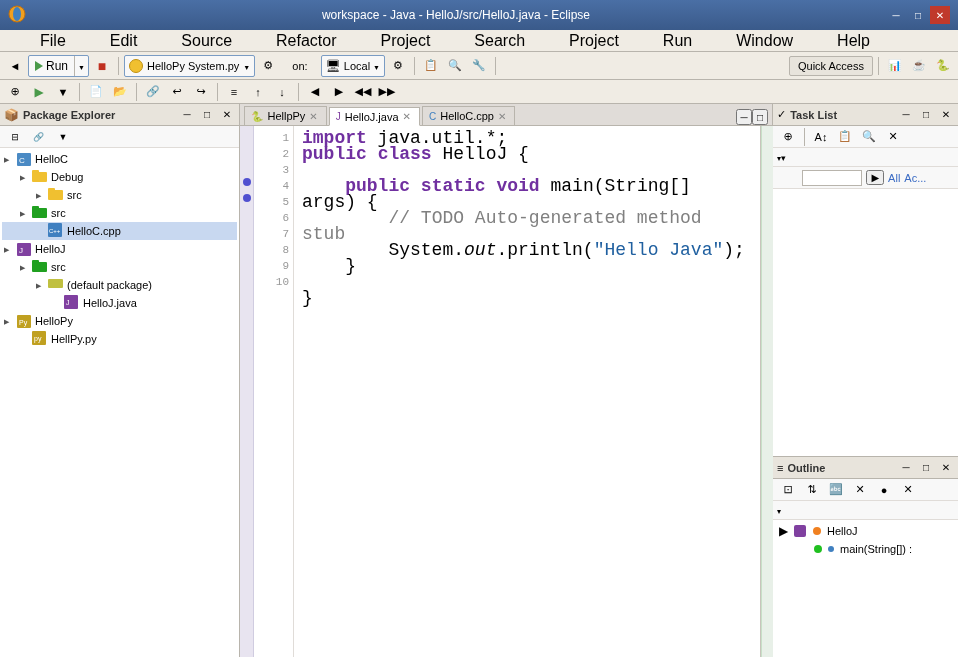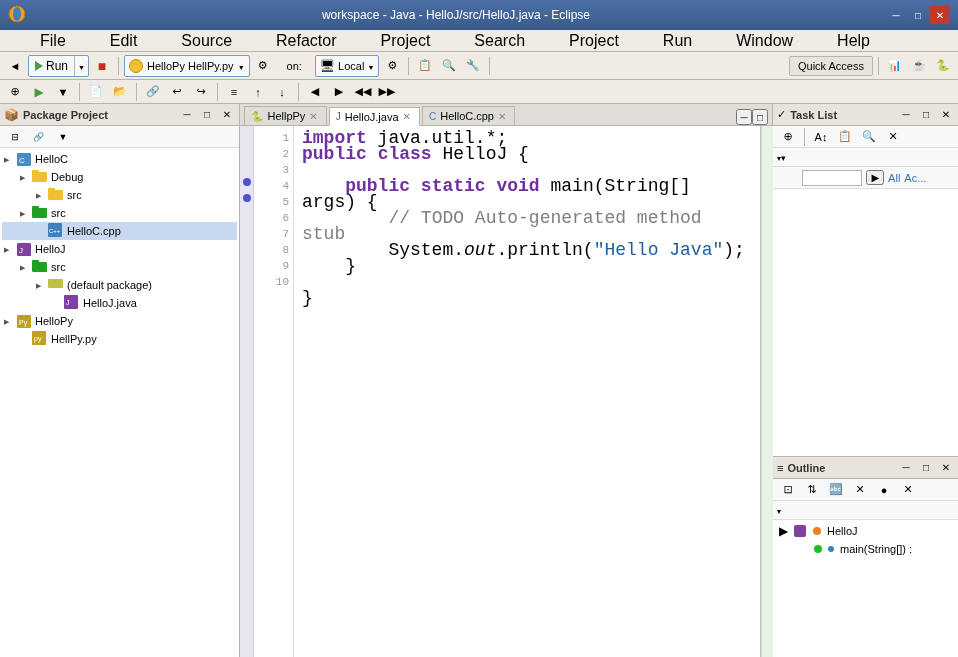--- a/index.html
+++ b/index.html
@@ -335,21 +335,21 @@
       <span class="chevron-down"></span>
     </div>
   </div>
 
   <button class="toolbar-btn" style="color: #c03020; font-size: 14px;">■</button>
 
   <div class="toolbar-separator"></div>
 
   <div id="launch-config-container">
     <div class="config-icon"></div>
-    <span style="font-size:11px;">HelloPy HellPy.py</span>
+    <span style="font-size:11px;">HelloPy System.py</span>
     <span class="chevron-down"></span>
   </div>
 
   <button class="toolbar-btn">⚙</button>
 
   <span style="font-size:11px; margin: 0 11px;">on:</span>
 
   <div id="server-container">
     <span>🖥</span>
     <span style="font-size:11px;">Local</span>
@@ -405,21 +405,21 @@
   <button class="toolbar-btn">▶</button>
   <button class="toolbar-btn">◀◀</button>
   <button class="toolbar-btn">▶▶</button>
 </div>
 
 <div id="main">
 
   <div id="package-explorer">
     <div class="panel-header">
       <span style="font-size:12px;">📦</span>
-      <span class="panel-title">Package Project</span>
+      <span class="panel-title">Package Explorer</span>
       <span class="panel-btn">─</span>
       <span class="panel-btn">□</span>
       <span class="panel-btn">✕</span>
     </div>
     <div class="panel-toolbar">
       <button class="toolbar-btn" style="font-size:9px;">⊟</button>
       <button class="toolbar-btn" style="font-size:9px;">🔗</button>
       <button class="toolbar-btn" style="font-size:9px;">▼</button>
     </div>
     <div class="tree-content">

